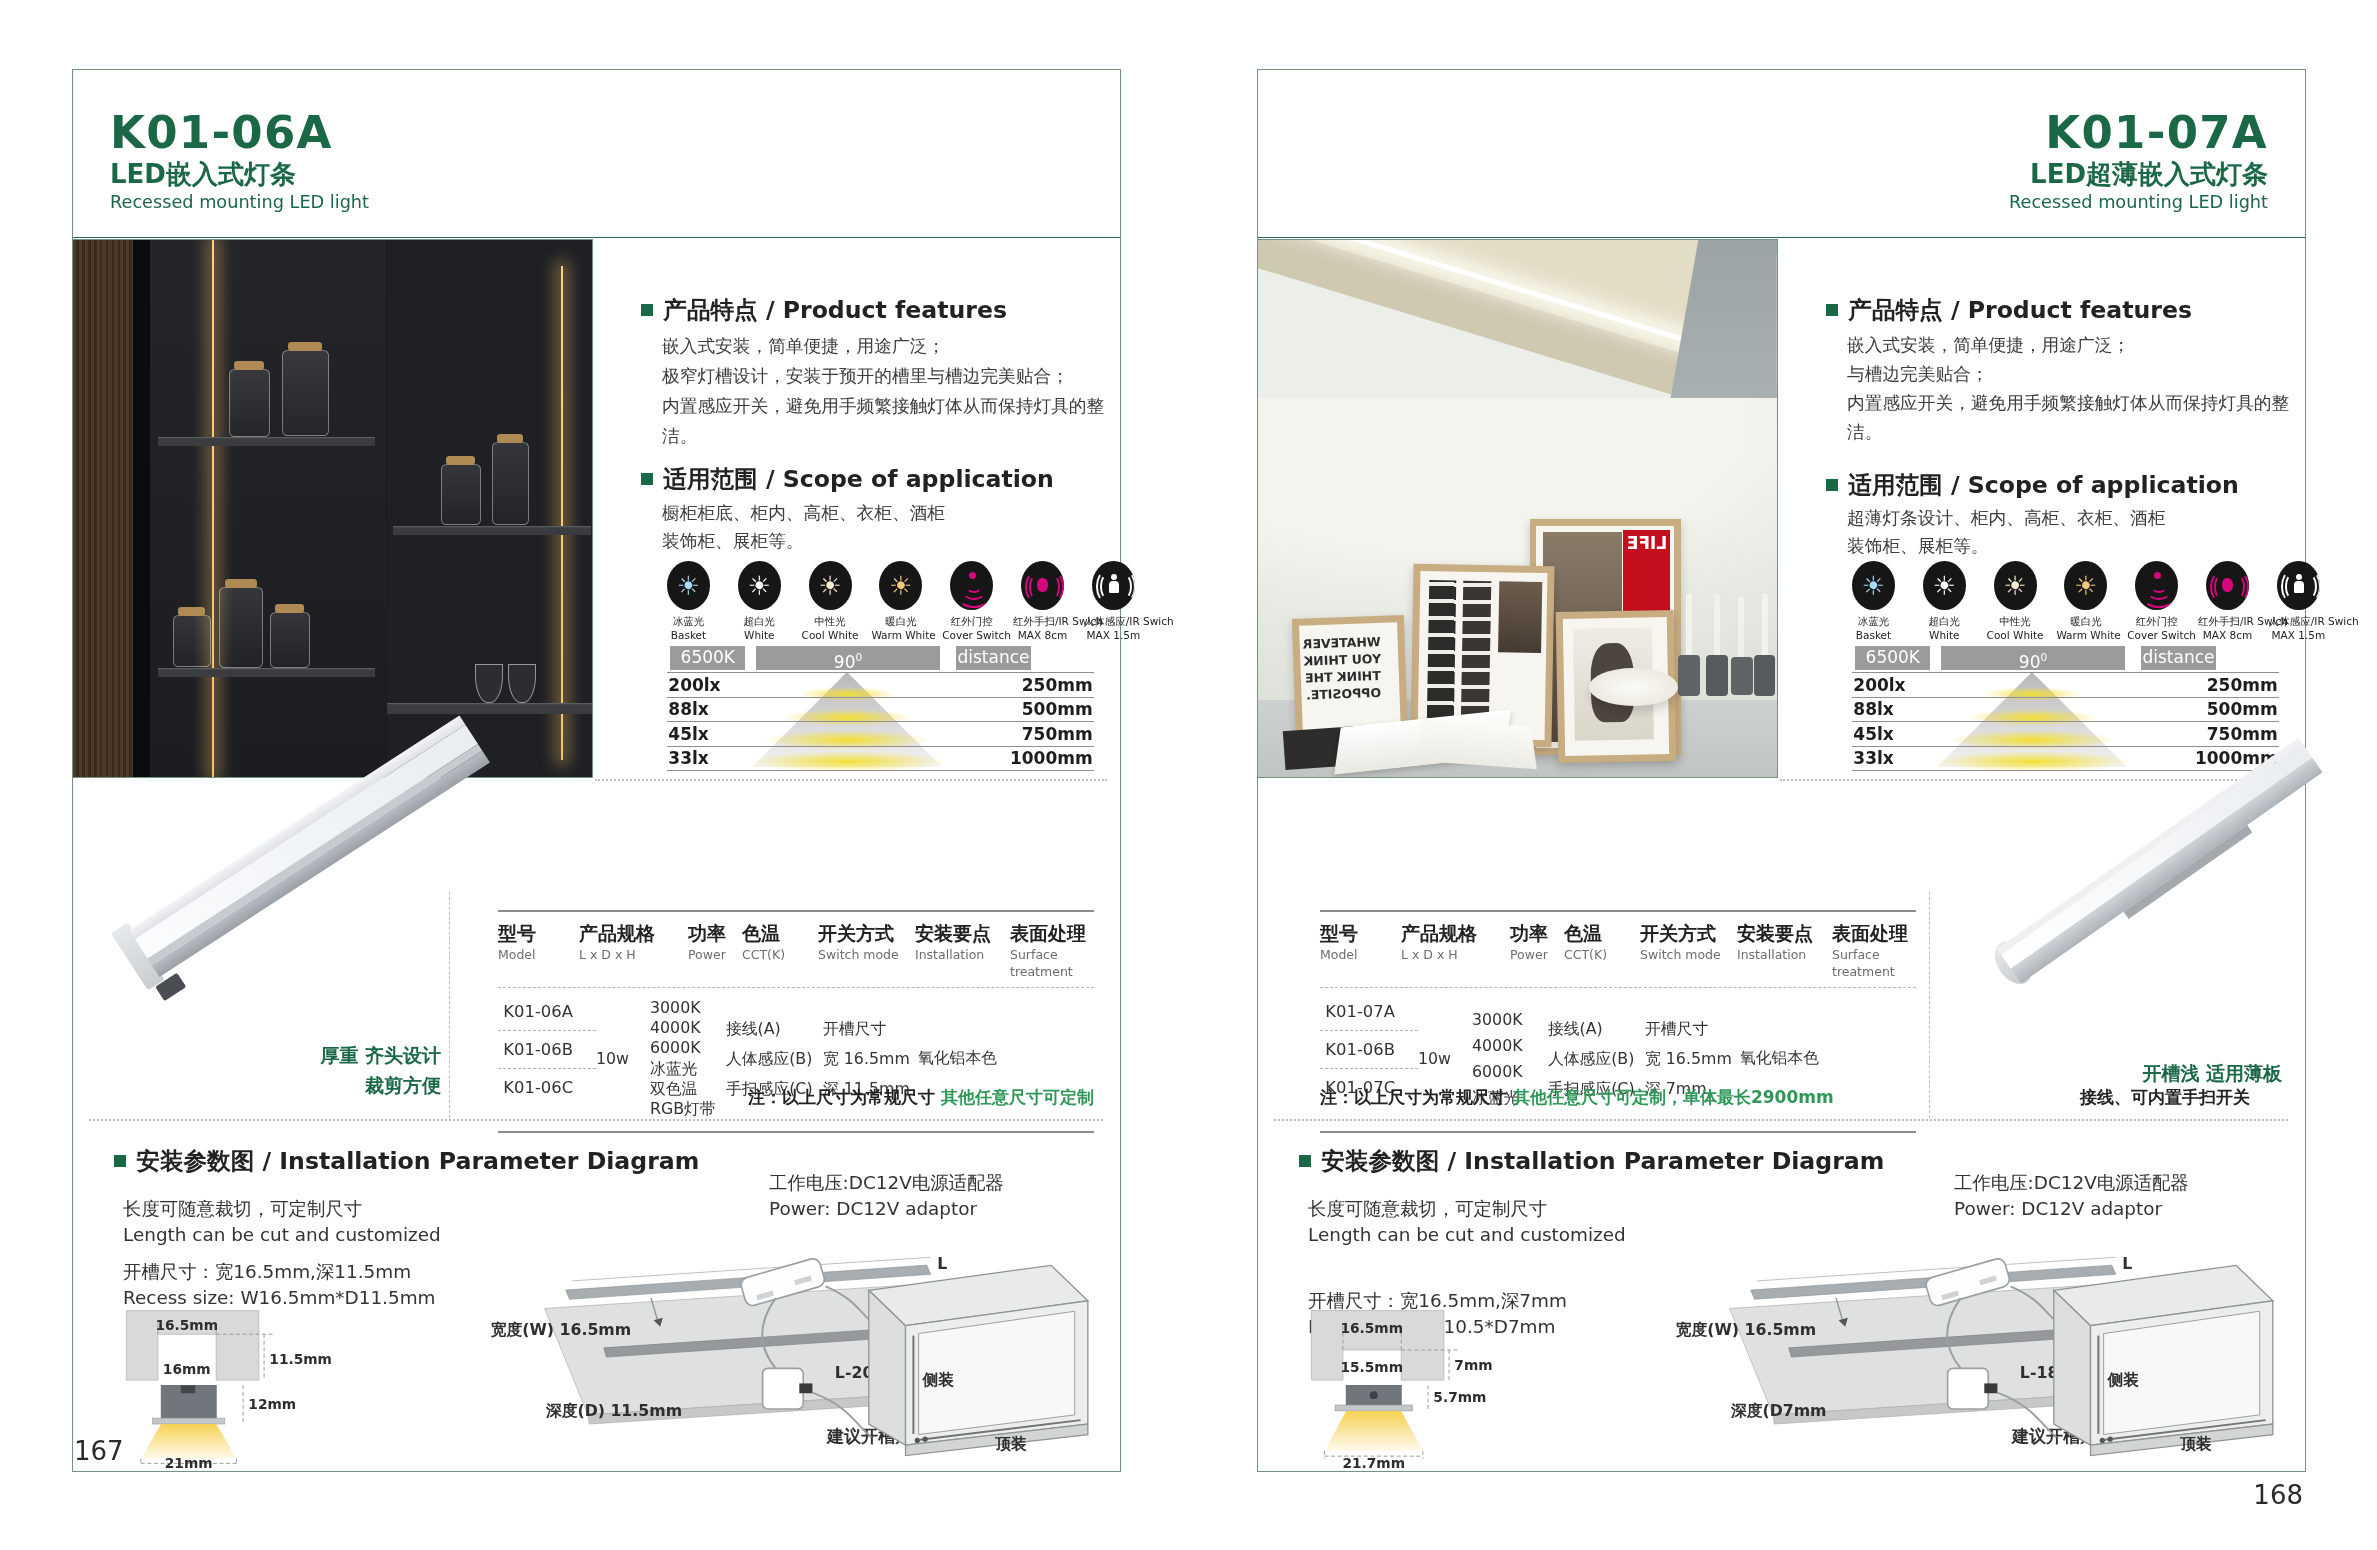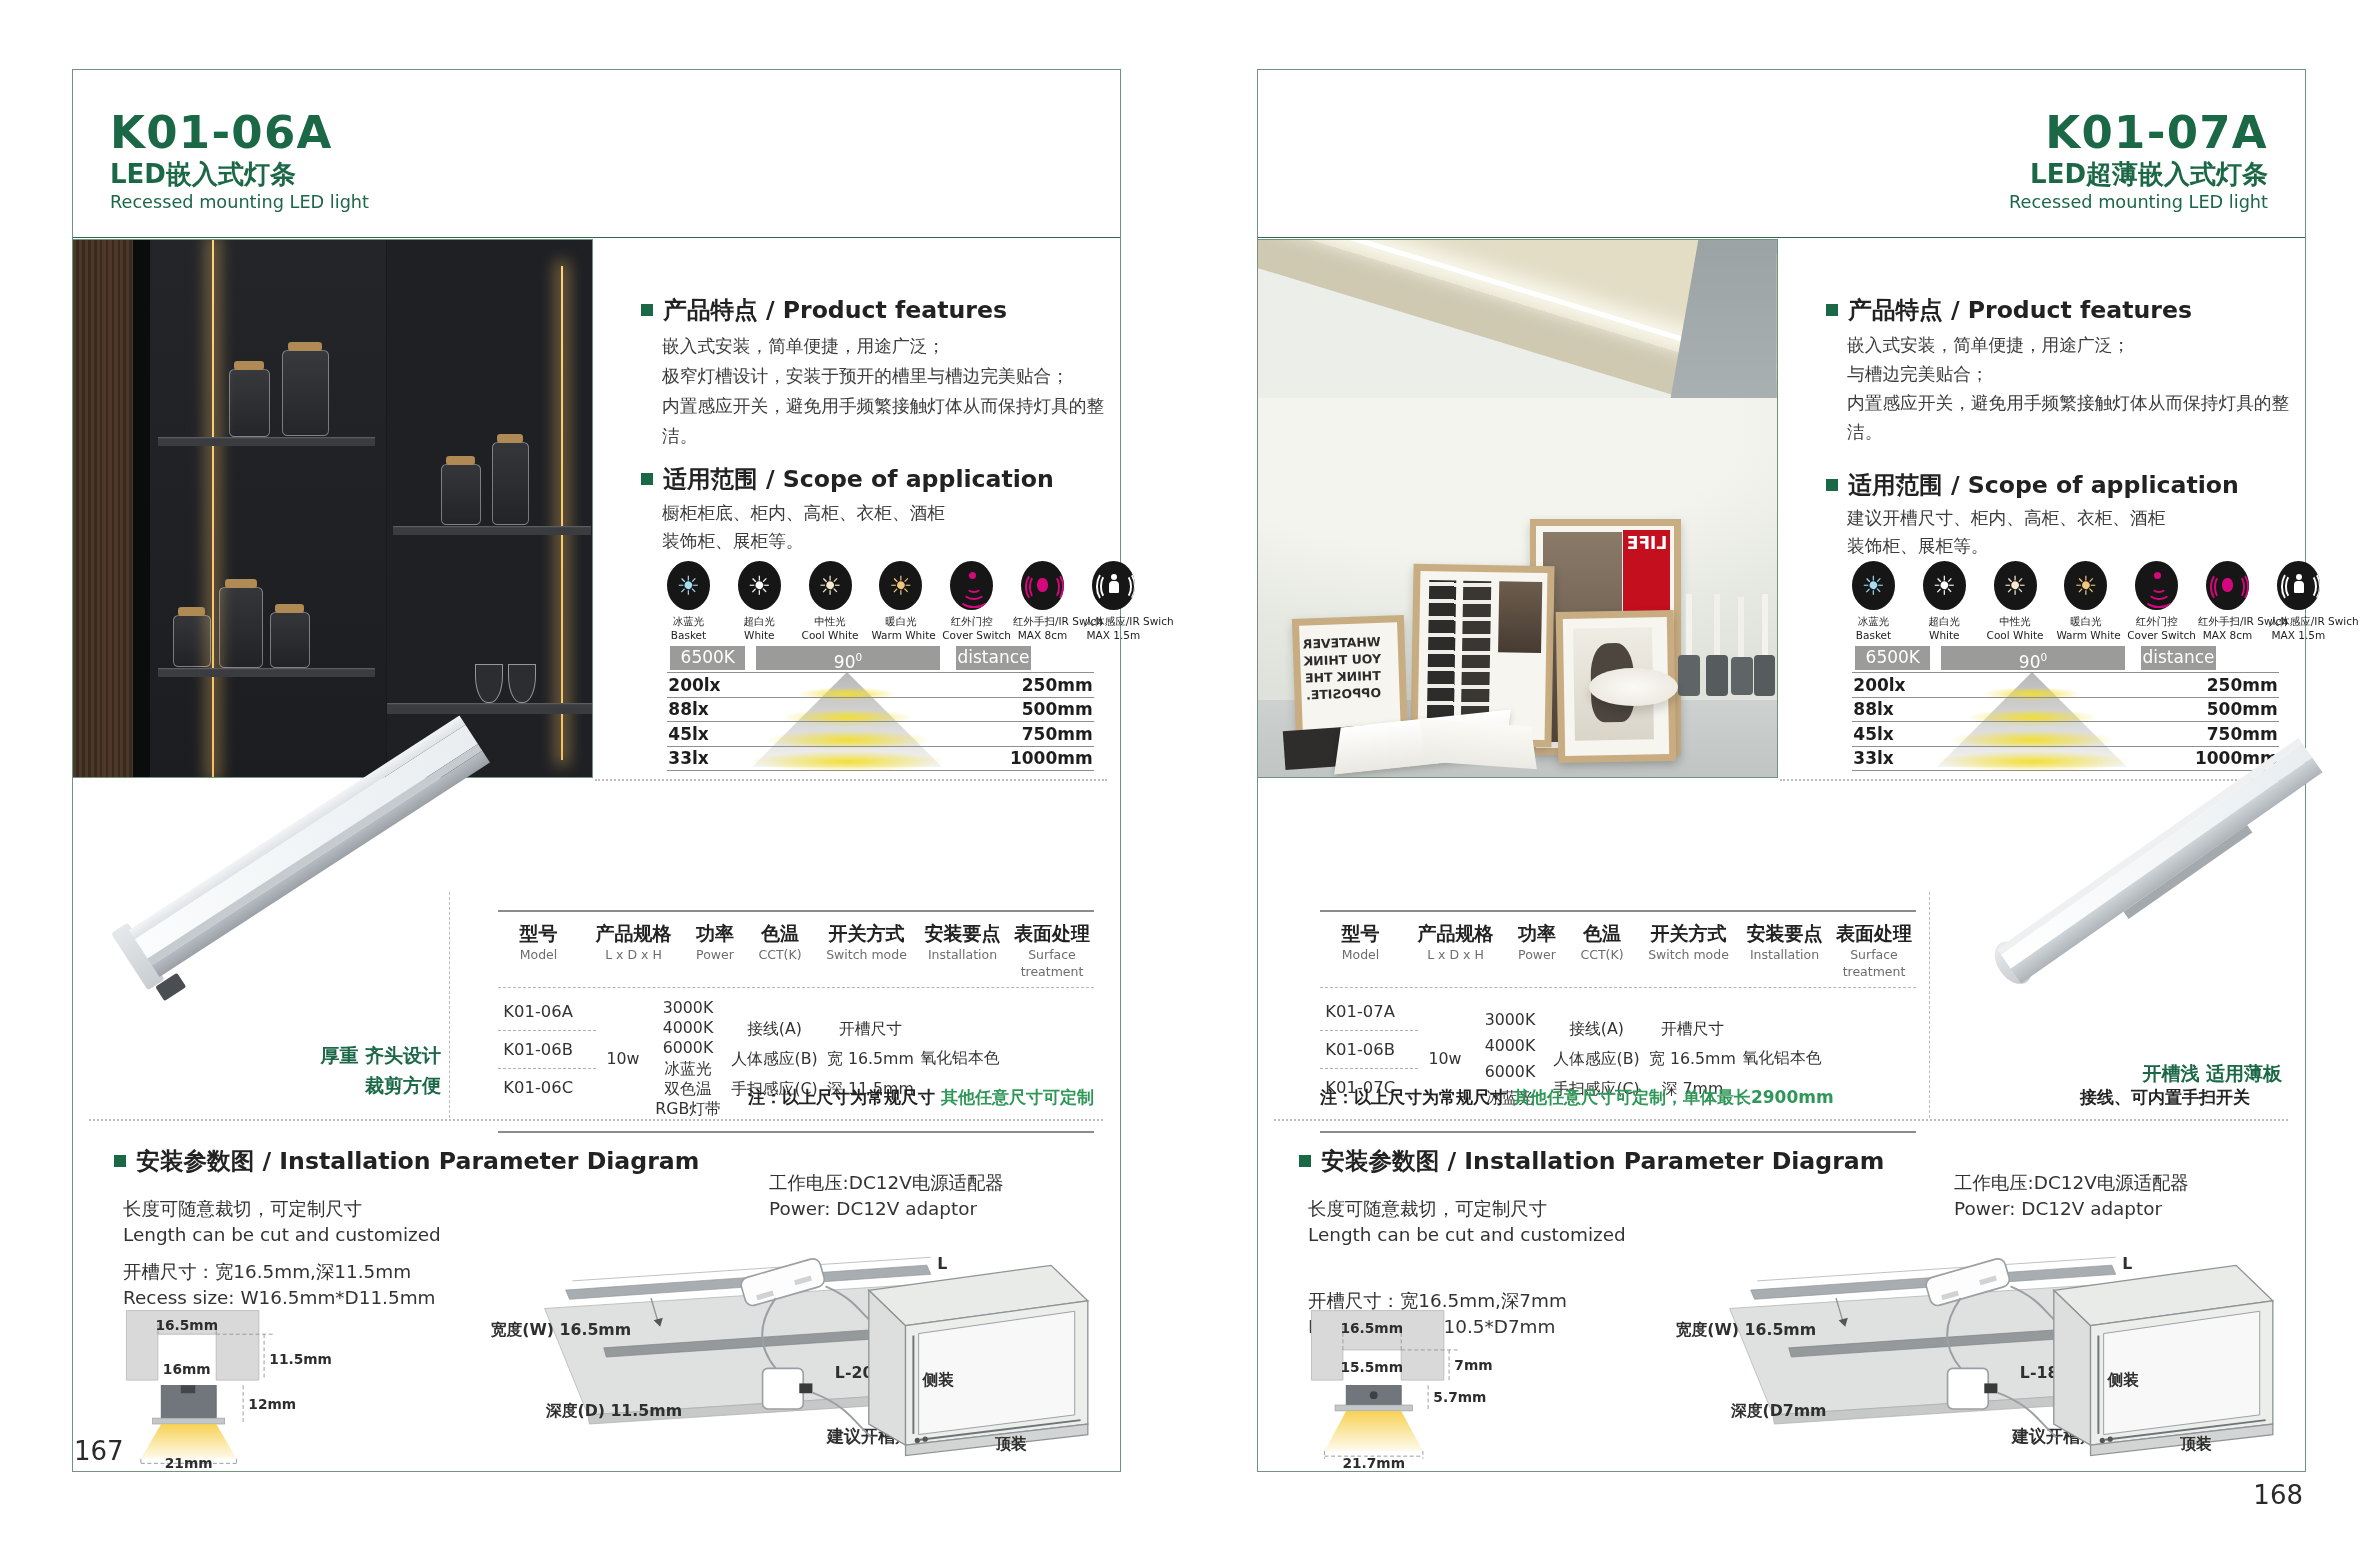--- a/index.html
+++ b/index.html
@@ -22,21 +22,21 @@
   .arc{position:absolute;border:2px solid transparent;border-radius:50%}
   .pbar{position:absolute;height:23.6px;background:#9b9b99;color:#fff;font-size:17px;text-align:center;line-height:23.6px}
   .prow{height:23.6px;border-bottom:1.3px solid #8f8f8f;position:relative}
   .prow .lux{position:absolute;left:1.3px;bottom:2px;font-weight:bold;font-size:17px;color:#1d1d1d}
   .prow .dst{position:absolute;right:1.3px;bottom:2px;font-weight:bold;font-size:17px;color:#1d1d1d}
   .cone{position:absolute;clip-path:polygon(50% 0,100% 100%,0 100%);background:linear-gradient(180deg,rgba(112,112,112,.5),rgba(150,150,150,.1))}
   .spot{position:absolute;border-radius:50%;background:radial-gradient(closest-side,rgba(243,222,44,.95),rgba(243,222,44,0))}
   .vdash{position:absolute;width:0;border-left:1.3px dashed #bcbcbc}
   .dotrule{position:absolute;border-top:2px dotted #bdbdbd}
   .cap-green{font-size:19px;font-weight:bold;color:#1b6847;line-height:30px}
-  .tc{text-align:center;flex:0 0 auto}
+  .tc{text-align:left;flex:0 0 auto}
   .th-zh{font-size:19px;font-weight:bold;color:#222;line-height:25px}
   .th-en{font-size:12.5px;color:#6d6d6d;line-height:17px}
   .tv{font-size:15.8px;color:#333}
   .mrow{height:37px;display:flex;align-items:center;font-size:16.4px;color:#333;padding-left:5.3px}
   .mdash{width:98px;border-top:1.3px dashed #b0b0b0}
   .note{font-size:17px;font-weight:bold;color:#222}
   .note .g{color:#2f9757}
   .inst-line{font-size:18.4px;color:#333;line-height:26px}
   .svgt{font-family:"DejaVu Sans",sans-serif;font-weight:bold;font-size:21px;fill:#2d2d2d}
   .svgt3{font-family:"DejaVu Sans",sans-serif;font-size:24px;fill:#2f2f2f;font-weight:bold}
@@ -447,21 +447,21 @@
       <div class="feat" style="line-height:29px">嵌入式安装，简单便捷，用途广泛；</div>
       <div class="feat" style="line-height:29px">与槽边完美贴合；</div>
       <div class="feat" style="line-height:29px">内置感应开关，避免用手频繁接触灯体从而保持灯具的整洁。</div>
     </div>
 
     <div class="sec-h abs" style="left:568px;top:399px">
       <span class="sq"></span>
       <span>适用范围 / Scope of application</span>
     </div>
     <div class="abs" style="left:589px;top:435px;width:453px">
-      <div class="feat" style="line-height:27.6px">建议开槽尺寸、柜内、高柜、衣柜、酒柜</div>
+      <div class="feat" style="line-height:27.6px">超薄灯条设计、柜内、高柜、衣柜、酒柜</div>
       <div class="feat" style="line-height:27.6px">装饰柜、展柜等。</div>
     </div>
 
     <div class="icons abs" style="left:586px;top:491px">
       <div class="icon">
         <div class="icon-c">
             <span class="sun" style="color:#a7ddf2">☀</span>
           </div>
         <div class="icon-lb">
             <div>冰蓝光</div>

